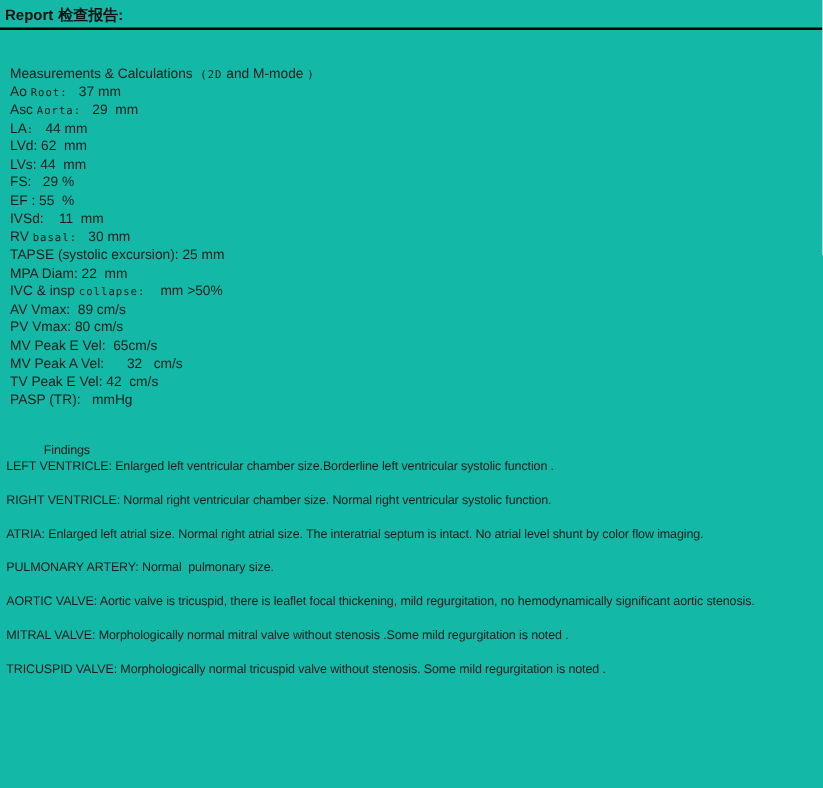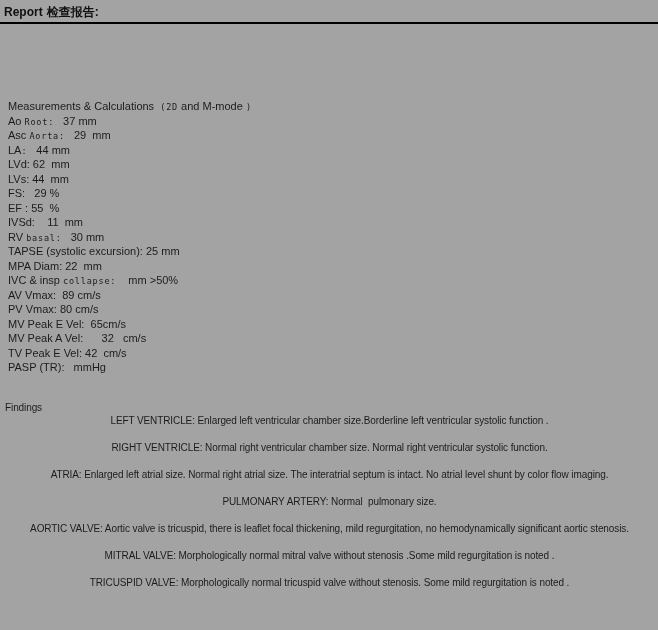--- a/index.html
+++ b/index.html
@@ -1,56 +1,56 @@
 <!DOCTYPE html>
 <html><head>
 <meta charset="utf-8">
 <style>
   html, body { margin: 0; padding: 0; background: #ffffff; }
   .page {
     position: relative;
     width: 658px;
     height: 630px;
-    background: #a3a3a3;
+    background: #14b8a6;
     color: #1c1c1c;
     font-family: "Liberation Sans", sans-serif;
     overflow: hidden;
   }
   .report-header {
     padding: 5px 0 0 4px;
     font-size: 12px;
     font-weight: bold;
     line-height: 14px;
     color: #111111;
   }
   .report-header .hdr-cjk { margin-left: 4px; }
   .rule {
     border-top: 2px solid #000000;
     margin-top: 3px;
     width: 658px;
   }
   .measurements {
-    margin: 76px 0 0 8px;
+    margin: 29px 0 0 8px;
     font-size: 11px;
     line-height: 13.5px;
   }
   .m-row span { white-space: pre-wrap; }
   .small {
     font-family: "DejaVu Sans Mono", monospace;
     font-size: 8.5px;
     letter-spacing: 0.8px;
   }
   .findings {
     margin: 25px 4px 0 5px;
     font-size: 10px;
     line-height: 13.5px;
     letter-spacing: -0.1px;
   }
-  .f-title { white-space: pre-wrap; }
-  .f-p { margin: 13.5px 0 0 0; white-space: pre-wrap; text-align: center; }
+  .f-title { white-space: pre-wrap; margin-left: 30px; }
+  .f-p { margin: 13.5px 0 0 0; white-space: pre-wrap; }
   .f-p:first-child { margin-top: 0; }
 </style>
 </head>
 <body>
 
 <div class="page">
 
   <div class="report-header">
     <span class="hdr-bold">Report</span><span class="hdr-cjk">检查报告</span><span class="hdr-colon">:</span>
   </div>

